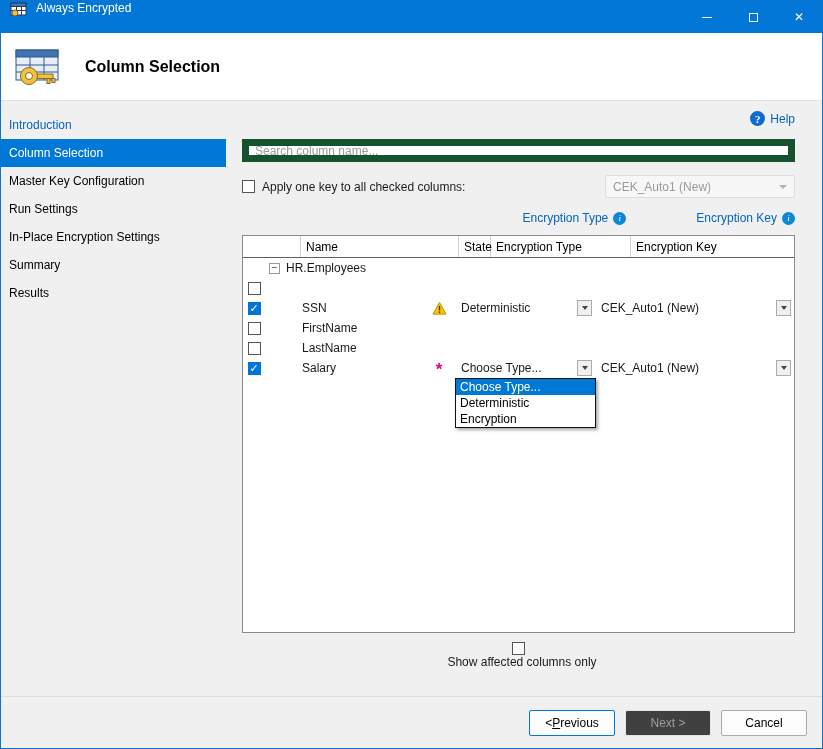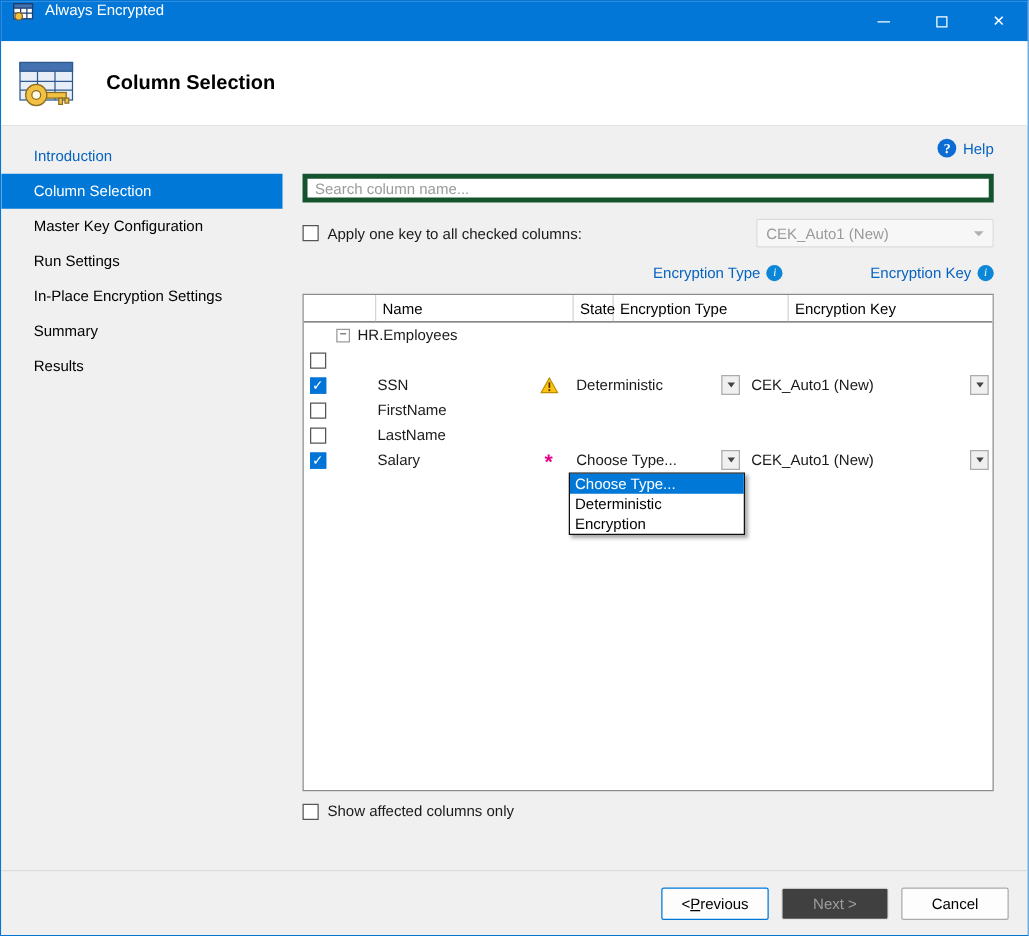--- a/index.html
+++ b/index.html
@@ -20,31 +20,31 @@
 
   
   .header { height:68px; background:#fff; display:flex; align-items:center; padding-left:10px; flex:0 0 auto; border-bottom:1px solid #e3e3e3; }
   .header-icon { width:52px; height:52px; display:flex; align-items:center; justify-content:center; }
   .page-title { font-size:16px; font-weight:bold; color:#000; margin-left:22px; }
 
   
   .content { flex:1 1 auto; display:flex; background:#f0f0f0; overflow:hidden; }
 
   .sidebar { width:225px; flex:0 0 auto; padding-top:10px; }
-  .nav-item { height:28px; display:flex; align-items:center; padding-left:26px; color:#000; cursor:pointer; }
+  .nav-item { height:28px; display:flex; align-items:center; padding-left:8px; color:#000; cursor:pointer; }
   .nav-item.link-style { color:#0563c1; }
   .nav-item.selected { background:#0078d7; color:#fff; }
 
   .main { flex:1 1 auto; position:relative; padding:0 27px 0 16px; }
 
   .help-row { margin-top:10px; display:flex; justify-content:flex-end; align-items:center; gap:5px; }
   .help-icon { width:15px; height:15px; border-radius:50%; background:#0c6cd4; color:#fff; font-size:11px; font-weight:bold; display:flex; align-items:center; justify-content:center; font-family:"Liberation Serif","DejaVu Serif",serif; }
   .help-link { color:#0563c1; font-size:12px; text-decoration:none; cursor:pointer; }
 
-  .search-input { margin-top:13px; width:100%; height:23px; border:4px solid #14532d; padding:0 6px; font-size:12px; font-family:inherit; color:#3b82f6; background:#fff; }
+  .search-input { margin-top:13px; width:100%; height:23px; border:7px solid #14532d; padding:0 6px; font-size:12px; font-family:inherit; color:#3b82f6; background:#fff; }
   .search-input::placeholder { color:#9b9b9b; }
 
   .apply-row { margin-top:13px; display:flex; align-items:center; }
   .checkbox { width:13px; height:13px; border:1px solid #555; background:#fff; display:inline-block; flex:0 0 auto; position:relative; cursor:pointer; }
   .checkbox.checked { background:#0075d7; border-color:#0075d7; }
   .checkbox.checked::after { content:"✓"; position:absolute; left:1px; top:-1px; color:#fff; font-size:11px; }
   .apply-label { margin-left:7px; }
   .combo-disabled { margin-left:auto; width:190px; height:23px; background:#f7f7f7; border:1px solid #dcdcdc; border-radius:2px; color:#9a9a9a; display:flex; align-items:center; padding:0 7px; }
   .combo-disabled .chev { margin-left:auto; border-left:4px solid transparent; border-right:4px solid transparent; border-top:4px solid #b0b0b0; width:0; height:0; }
 
@@ -74,21 +74,21 @@
   .state-icon { margin:0 auto; display:flex; align-items:center; }
   .required-star { color:#e3008c; font-size:17px; font-weight:bold; margin:4px auto 0; line-height:10px; }
   .combo-cell { position:relative; padding-left:6px; cursor:pointer; }
   .dd-btn { position:absolute; right:3px; top:2px; width:15px; height:16px; background:#f0f0f0; border:1px solid #acacac; display:flex; align-items:center; justify-content:center; cursor:pointer; }
   .dd-btn::after { content:""; width:0; height:0; border-left:3.5px solid transparent; border-right:3.5px solid transparent; border-top:4px solid #444; }
 
   .dropdown-popup { position:absolute; left:212px; top:142px; width:141px; background:#fff; border:1px solid #111; box-shadow:2px 2px 3px rgba(0,0,0,.35); z-index:5; }
   .dd-item { height:16px; display:flex; align-items:center; padding-left:4px; cursor:pointer; color:#000; }
   .dd-item.selected { background:#0078d7; color:#fff; }
 
-  .show-affected-row { margin-top:9px; display:flex; align-items:center; }
+  .show-affected-row { margin-top:9px; display:flex; align-items:center;flex-direction:column; }
   .show-affected-row .label { margin-left:7px; }
 
   
   .footer { height:52px; flex:0 0 auto; background:#f0f0f0; border-top:1px solid #dcdcdc; display:flex; align-items:center; justify-content:flex-end; padding-right:15px; gap:10px; }
   .btn { width:86px; height:26px; font-size:12px; font-family:inherit; display:flex; align-items:center; justify-content:center; cursor:pointer; border-radius:2px; }
   .btn-previous { background:#fdfdfd; border:1px solid #0078d7; color:#000; }
   .btn-next { background:#404040; border:1px solid #e4e4e4; color:#9e9e9e; cursor:default; }
   .btn-cancel { background:#fdfdfd; border:1px solid #ababab; color:#000; }
 </style>
 </head>

